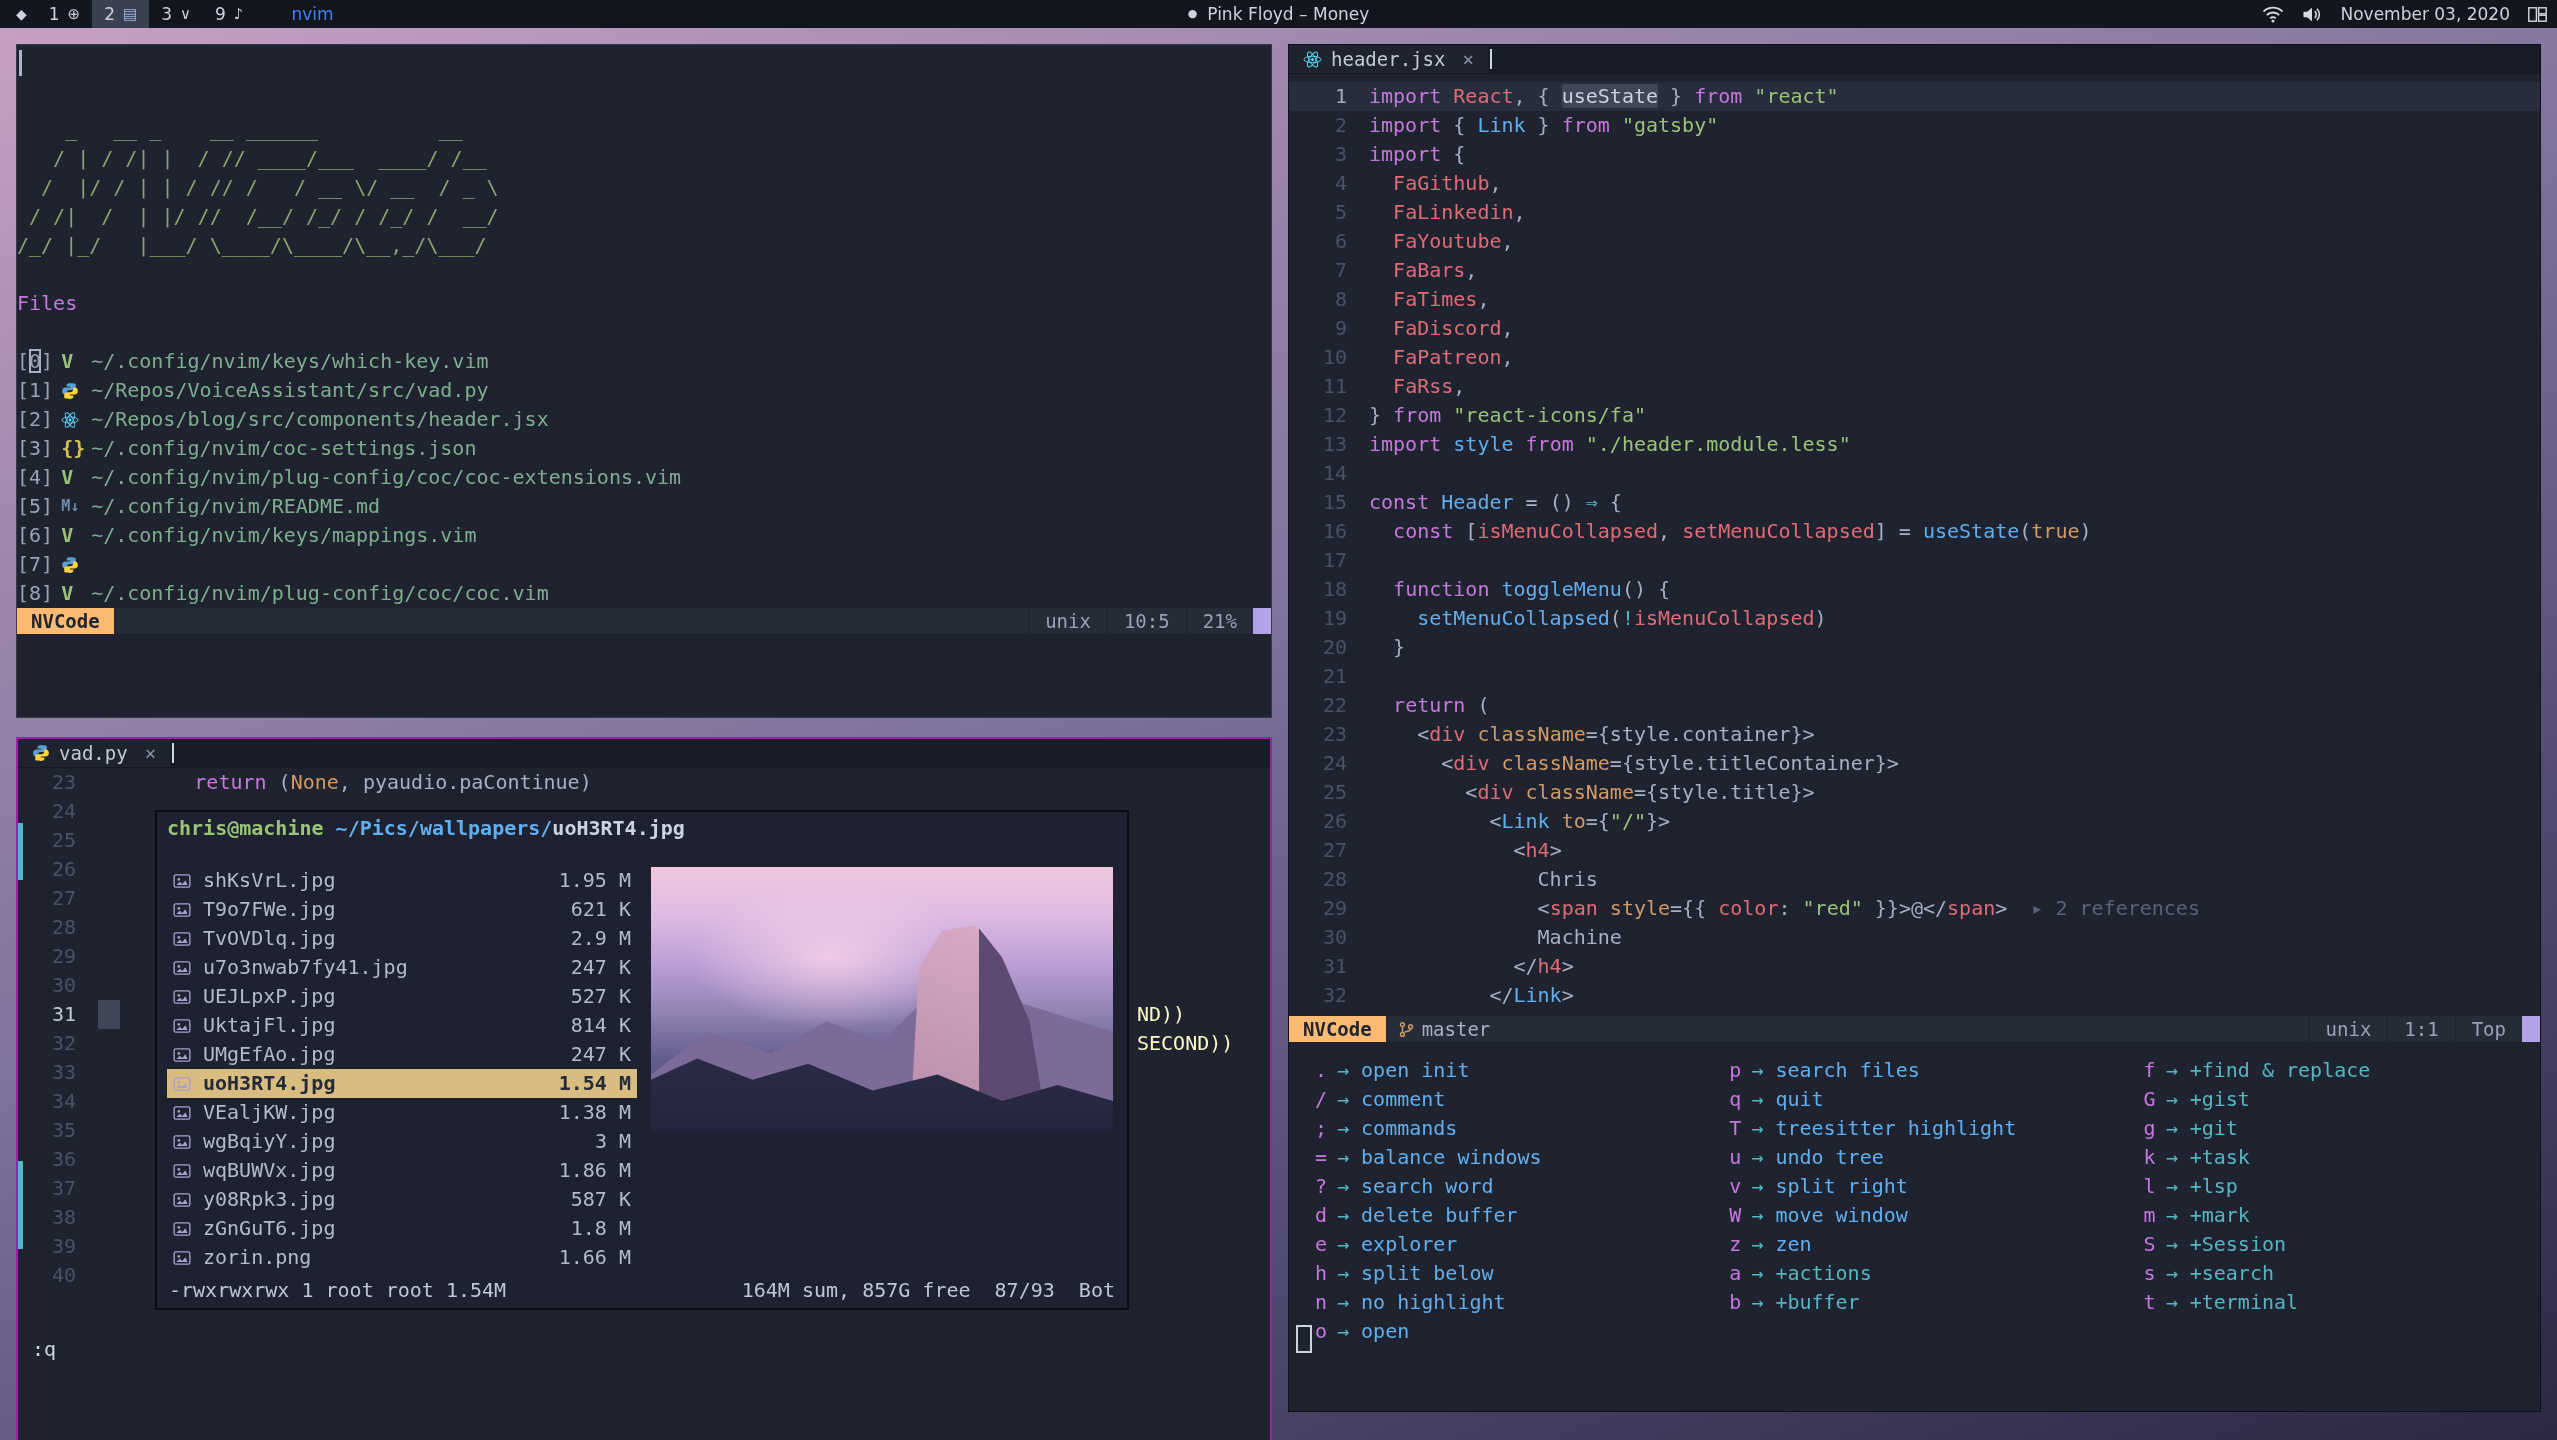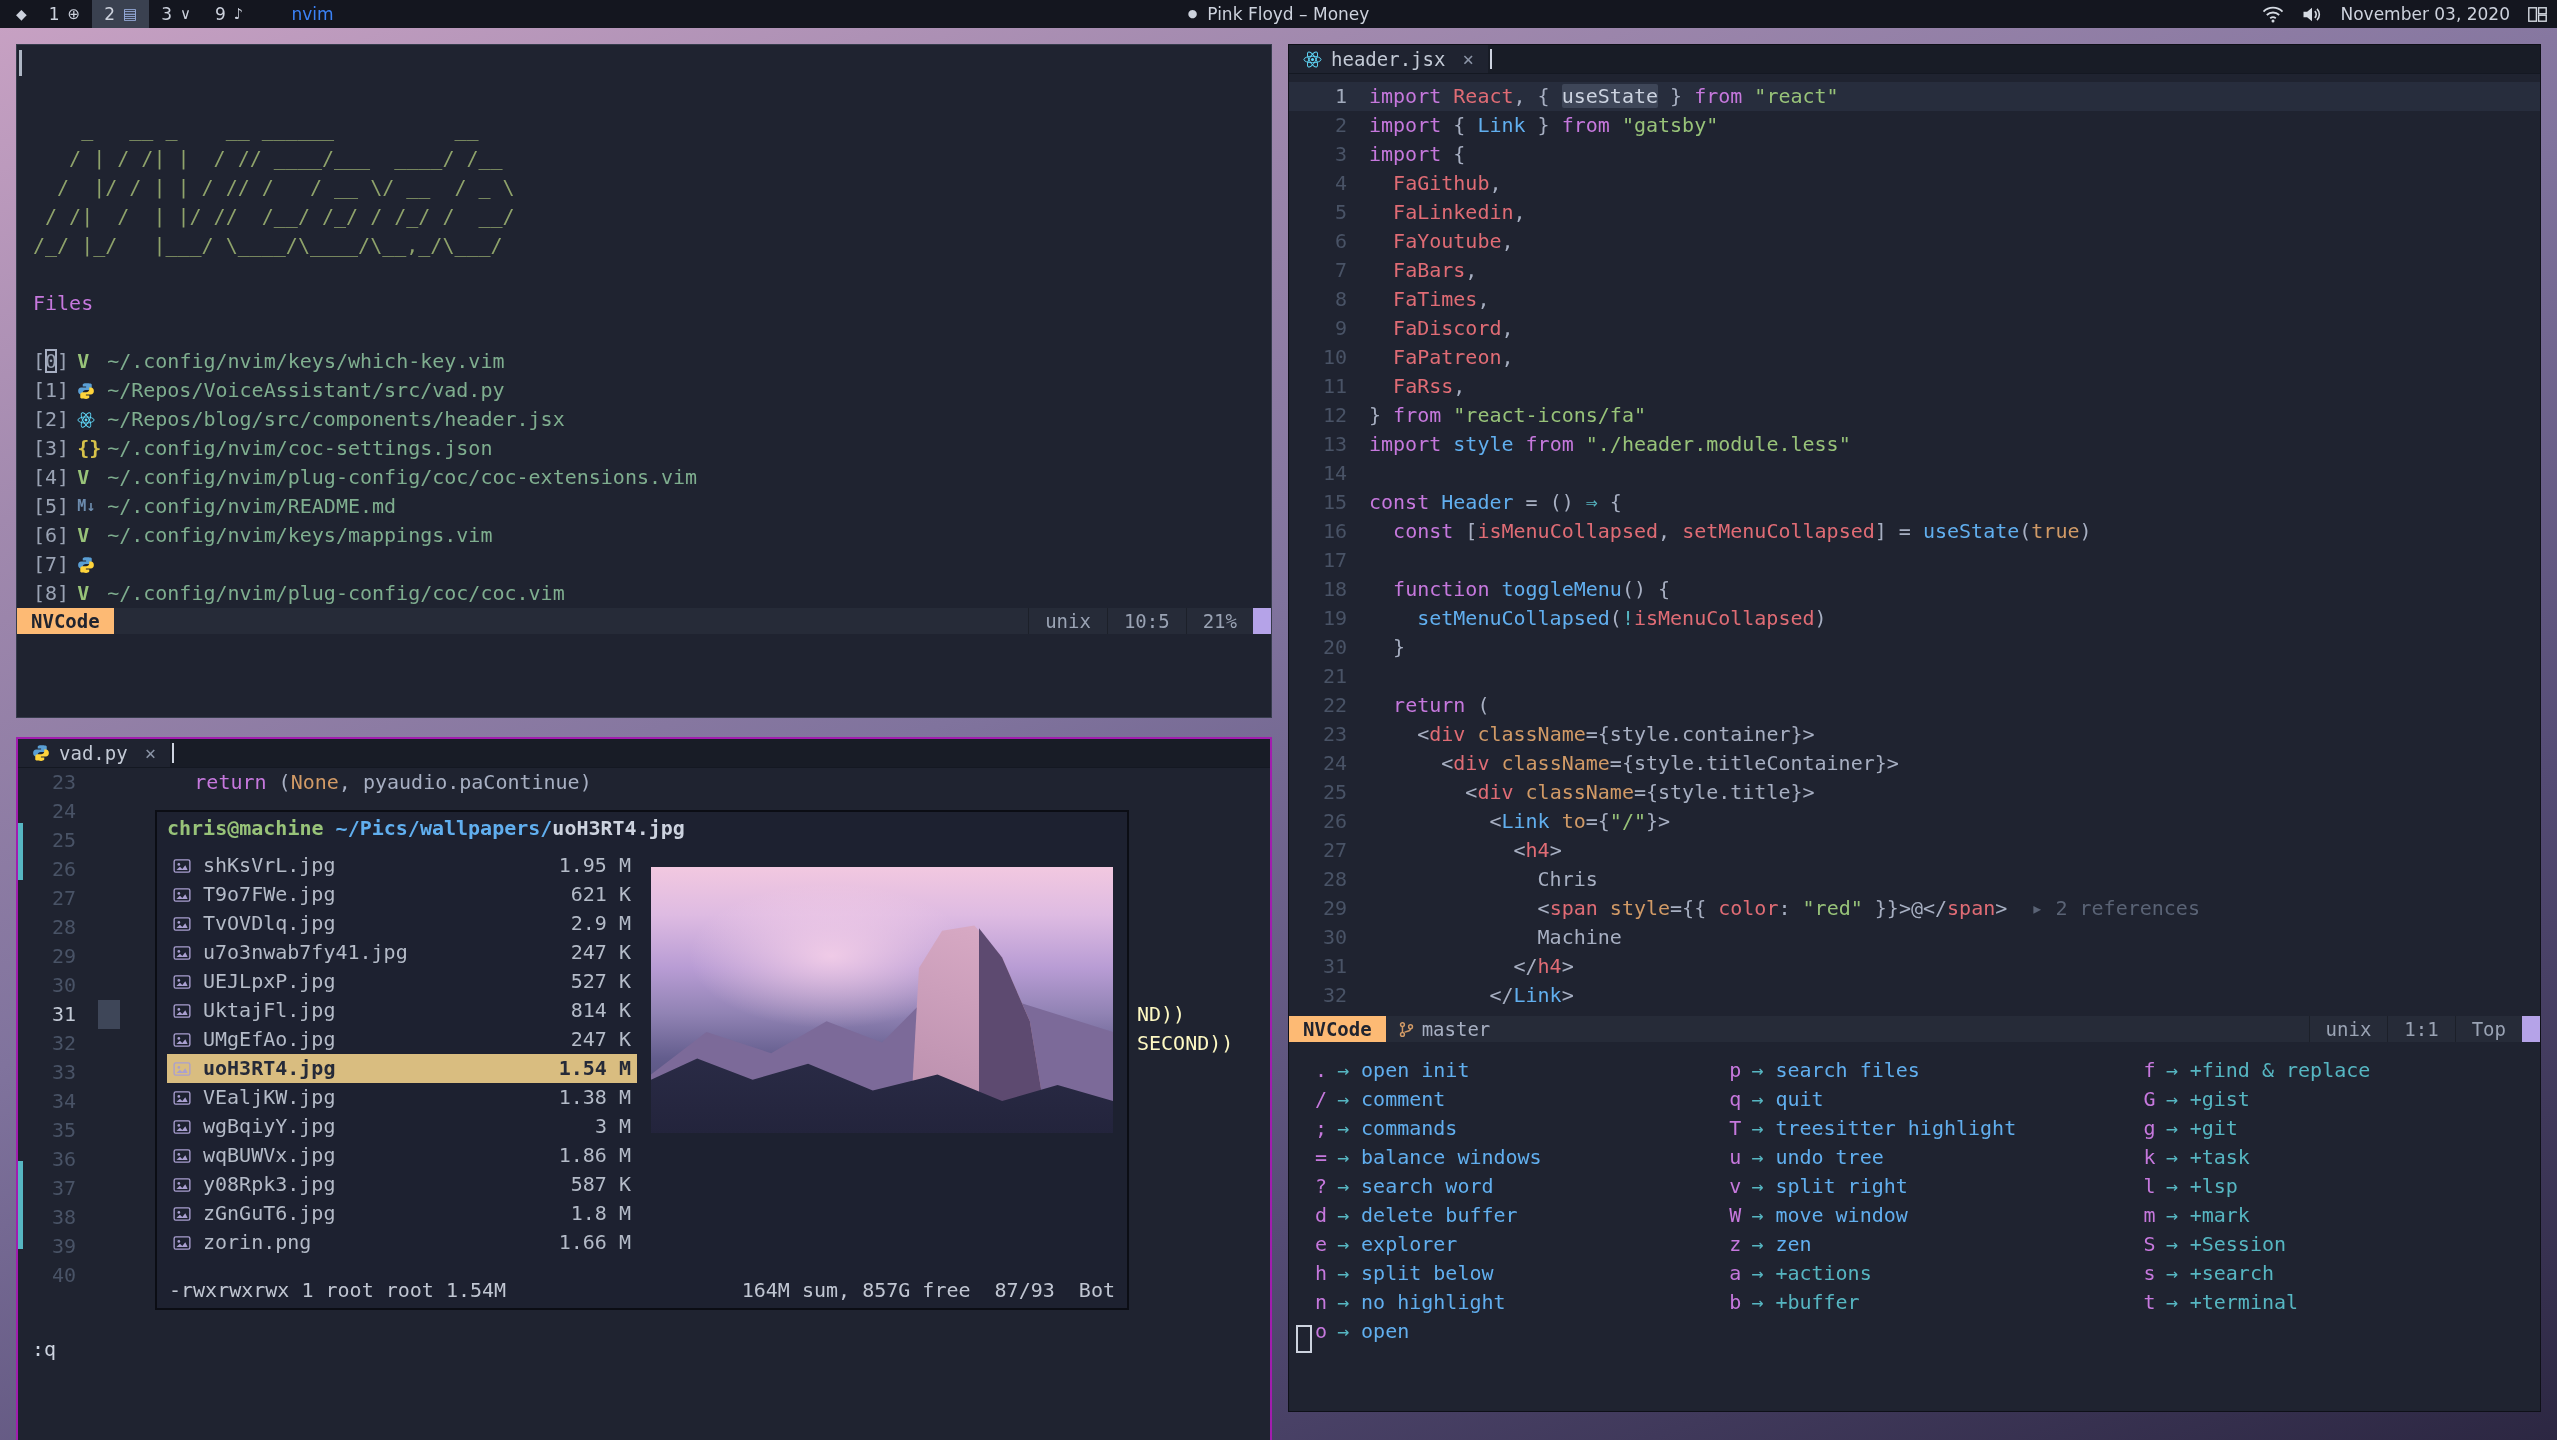--- a/index.html
+++ b/index.html
@@ -55,40 +55,40 @@
   
   .status{display:flex;align-items:center;height:26px;background:#262b38;font-size:19px;color:#9aa3b4;}
   #start-status{position:absolute;left:0;right:0;top:563px;}
   #code-status{margin-top:6px;}
   .chip{background:#fdba74;color:#20242f;font-weight:bold;padding:0 14px;height:100%;display:flex;align-items:center;}
   .branch{display:flex;align-items:center;gap:7px;margin-left:12px;color:#a7afc2;}
   .st-right{margin-left:auto;display:flex;height:100%;align-items:center;}
   .st-item{padding:0 16px;border-left:1px solid #1c2029;height:100%;display:flex;align-items:center;}
   .st-square{width:18px;height:100%;background:#b5a3e8;}
   
-  .start-content{padding:70px 0 0 16px;font-size:20px;}
+  .start-content{padding:70px 0 0 0;font-size:20px;}
   .logo{color:#8fa36b;line-height:29px;font-size:20px;margin:0;white-space:pre;font-family:inherit;}
   .files-title{color:#c678dd;margin-top:29px;height:29px;line-height:29px;}
   .sfile-list{margin-top:29px;}
   .sfile{display:flex;align-items:center;height:29px;line-height:29px;white-space:pre;}
   .sfile .idx{color:#9aa3b4;}
   .sicon{display:inline-flex;width:38px;justify-content:flex-start;align-items:center;padding-left:8px;box-sizing:border-box;}
   .spath{color:#7fae8f;}
   .cur0{box-shadow:inset 0 0 0 2px #a7afc2;}
   .glyph-icon.vim{color:#98c379;font-weight:bold;}
   .glyph-icon.json{color:#d7c24a;font-weight:bold;}
   .glyph-icon.markdown{color:#6d8cae;font-weight:bold;font-size:15px;}
   .scrollhint{position:absolute;left:2px;top:5px;width:3px;height:26px;background:#aeb6c4;}
   .ficon-wrap{display:inline-flex;align-items:center;}
   
   #lf{position:absolute;left:137px;top:71px;width:974px;height:500px;background:#1d2130;
       border:2px solid #0b0d14;z-index:5;padding:2px 10px;box-sizing:border-box;font-size:20px;}
   .lf-head{height:29px;line-height:29px;font-weight:bold;white-space:pre;}
   .lf-head .u{color:#98c379;} .lf-head .p{color:#61afef;} .lf-head .f{color:#cdd3df;}
-  .lf-list{margin-top:8px;}
+  .lf-list{margin-top:23px;}
   .lf-row{display:flex;height:29px;line-height:29px;align-items:center;width:470px;padding:0 6px;box-sizing:border-box;}
   .lf-row .ficon{width:30px;flex:none;}
   .lf-row .fname{flex:1;color:#b4bbc8;white-space:pre;}
   .lf-row .fsize{color:#b4bbc8;white-space:pre;}
   .lf-row.sel{background:#d9bd80;}
   .lf-row.sel .fname,.lf-row.sel .fsize{color:#252a38;font-weight:bold;}
   .lf-status{position:absolute;left:12px;right:12px;bottom:6px;display:flex;justify-content:space-between;color:#c0c6d2;white-space:pre;gap:12px;}
   #lf-preview{position:absolute;left:494px;top:55px;width:462px;height:266px;overflow:hidden;}
   .pv{position:absolute;inset:0;}
   .pv-sky{background:linear-gradient(180deg,#f2c8e0 0%,#debbe2 18%,#b89cd4 38%,#9183b4 55%,#635d8d 72%,#474769 100%);}

